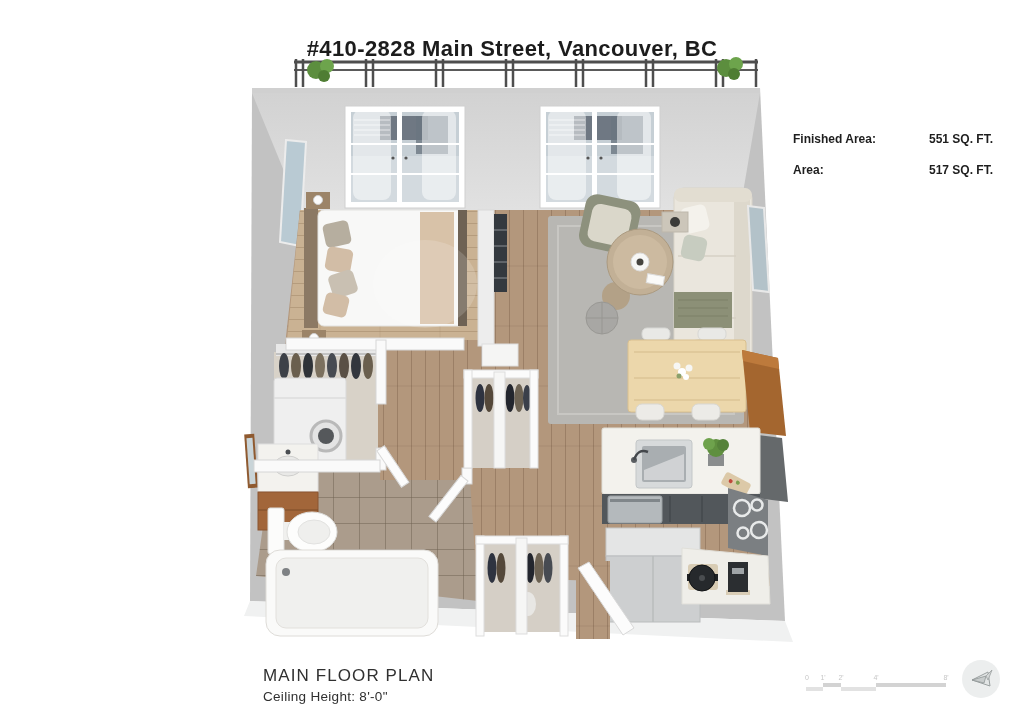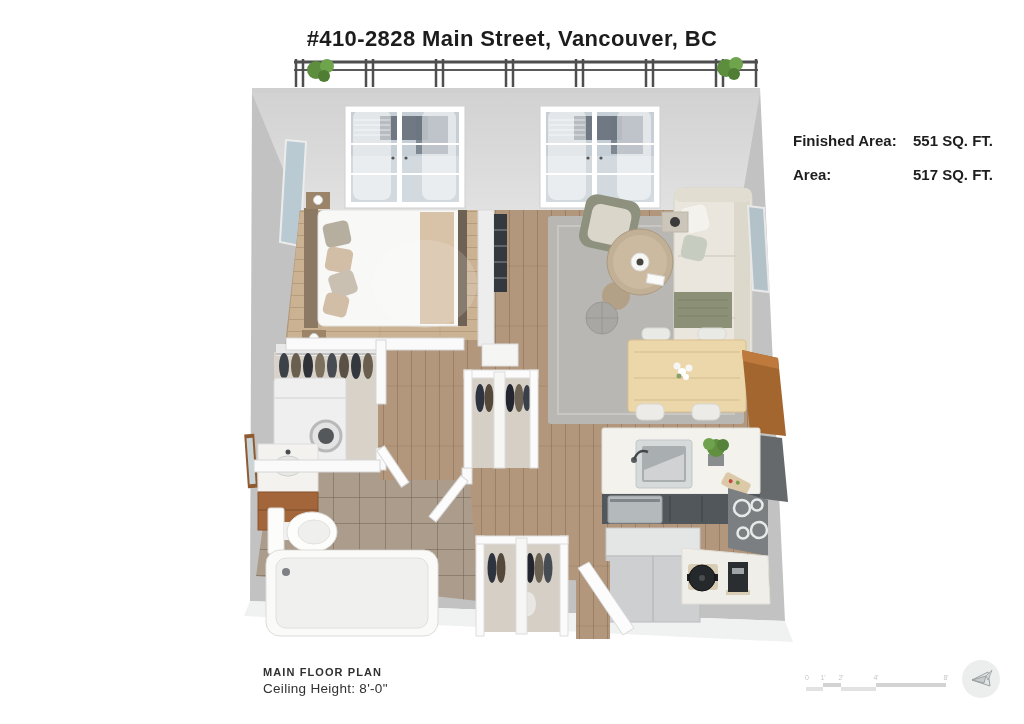--- a/index.html
+++ b/index.html
@@ -1,25 +1,25 @@
 <!DOCTYPE html>
 <html><head>
 <meta charset="utf-8">
 <style>
   html,body{margin:0;padding:0;background:#ffffff;}
   body{font-family:"Liberation Sans", sans-serif; -webkit-font-smoothing:antialiased;}
   .page{position:relative;width:1024px;height:724px;background:#ffffff;overflow:hidden;}
-  .title{position:absolute;top:26px;left:0;width:100%;text-align:center;
+  .title{position:absolute;top:36px;left:0;width:100%;text-align:center;
          font-size:22px;font-weight:700;color:#1c1c1c;letter-spacing:.4px;}
   .stats{position:absolute;top:132px;left:793px;width:200px;}
   .stat-row{display:flex;justify-content:space-between;margin-bottom:17px;
-            font-size:15px;color:#1e1e1e;font-weight:700;}
+            font-size:12px;color:#1e1e1e;font-weight:700;}
   .stat-row.muted{color:#b9b9b9;font-weight:400;}
   .footer-left{position:absolute;left:263px;top:666px;color:#303030;}
-  .plan-name{font-size:11px;font-weight:700;letter-spacing:1.1px;}
+  .plan-name{font-size:17px;font-weight:400;letter-spacing:1.1px;}
   .ceiling{font-size:13.5px;font-weight:500;margin-top:3px;letter-spacing:.3px;}
   .scalebar{position:absolute;left:805px;top:674px;width:150px;height:22px;}
   .scalebar .lbl{position:absolute;top:0;font-size:7px;color:#c6c6c6;transform:translateX(-50%);}
   .scalebar .seg{position:absolute;height:4px;}
   .seg.a{top:13px;background:#e2e2e2;}
   .seg.b{top:9px;background:#d3d3d3;}
   .logo{position:absolute;left:958px;top:656px;width:46px;height:46px;}
   .plan-wrap{position:absolute;left:230px;top:56px;width:570px;height:615px;}
 </style>
 </head>

